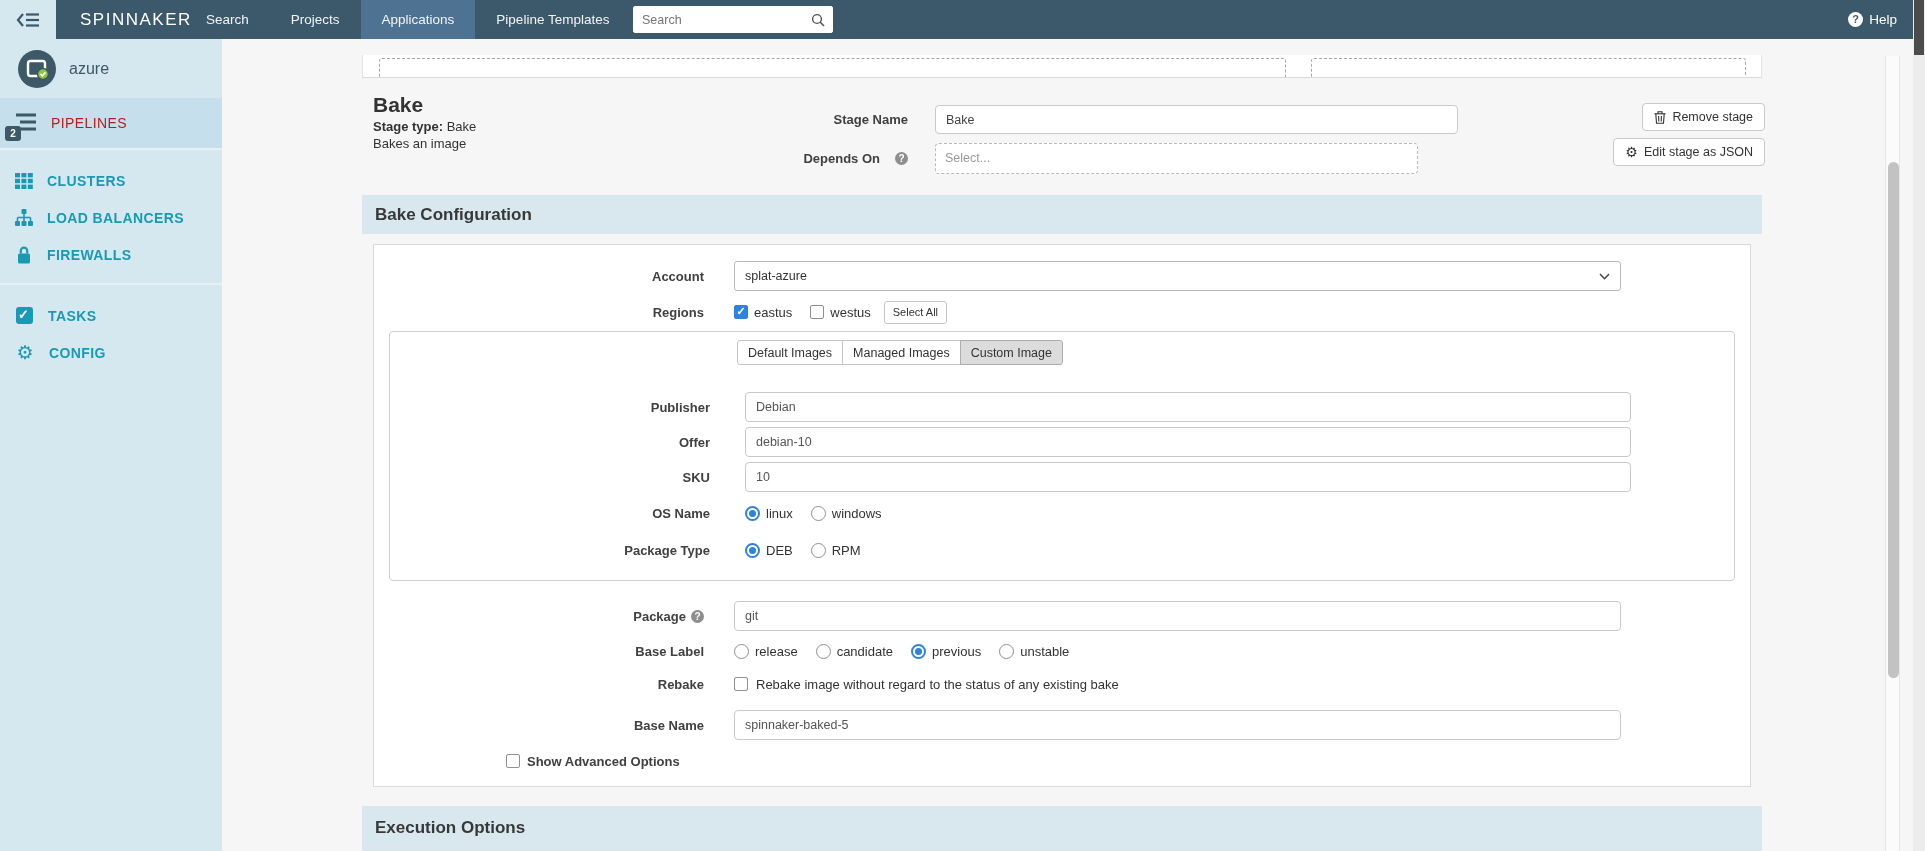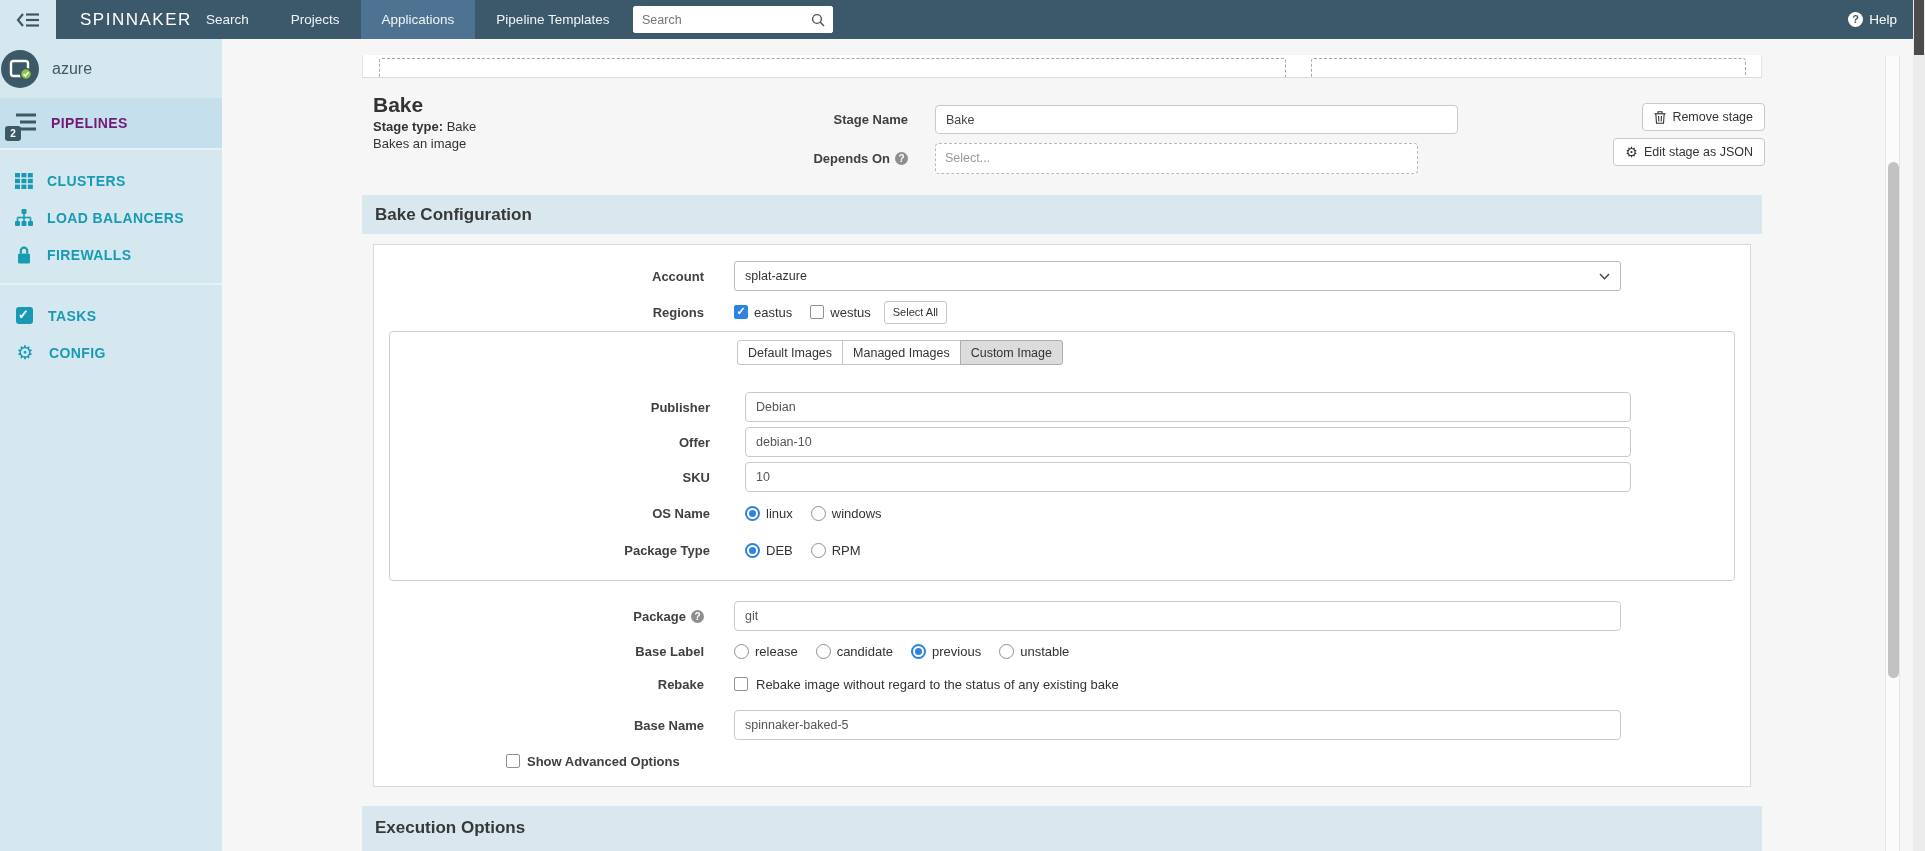--- a/index.html
+++ b/index.html
@@ -21,25 +21,25 @@
   .nav-search input { flex:1; border:none; outline:none; padding:0 8px; font-size:12.5px; color:#444;
     font-family:"Liberation Sans", sans-serif; background:transparent; }
   .nav-help { position:absolute; right:28px; top:0; height:39px; display:flex; align-items:center; gap:6px;
     color:#fff; font-size:13.5px; cursor:pointer; }
   .help-circle { width:15px; height:15px; border-radius:50%; background:#fff; color:#3c586b;
     font-size:11px; font-weight:bold; text-align:center; line-height:15px; }
   .help-circle::after { content:"?"; }
 
   
   .sidebar { position:absolute; left:0; top:39px; width:222px; height:812px; background:#d5e8ef; }
-  .app-header { height:59px; display:flex; align-items:center; gap:12px; padding-left:0; cursor:pointer; }
+  .app-header { height:59px; display:flex; align-items:center; gap:12px; padding-left:17px; cursor:pointer; }
   .app-name { font-size:16px; color:#3d5866; }
   .side-item-active { height:50px; background:#c5e0ec; display:flex; align-items:center; gap:13px;
     padding-left:12px; cursor:pointer; }
-  .side-item-active .side-label { color:#701a75; font-weight:bold; font-size:14px; letter-spacing:.4px; }
+  .side-item-active .side-label { color:#b91c1c; font-weight:normal; font-size:14px; letter-spacing:.4px; }
   .side-divider { height:0; border-top:2px solid #e6f1f5; }
   .side-group { padding-top:12px; }
   .side-item { height:37px; display:flex; align-items:center; gap:13px; padding-left:14px;
     color:#189ab4; cursor:pointer; }
   .side-item .side-label { font-weight:bold; font-size:14px; letter-spacing:.4px; }
   .pipe-icon-wrap { position:relative; width:26px; height:26px; color:#3d5866; }
   .badge-2 { position:absolute; left:-7px; bottom:-5px; min-width:16px; height:15px; background:#3d5866;
     border-radius:3px; color:#fff; font-size:10px; font-weight:bold; text-align:center; line-height:15px;
     padding:0 2px; }
   .gear-glyph { font-size:19px; line-height:19px; width:22px; text-align:center; }
@@ -58,21 +58,21 @@
   .stage-title { font-size:21px; font-weight:bold; color:#333; line-height:26px; }
   .stage-meta { font-size:13px; color:#333; line-height:17px; }
   .stage-meta b { color:#333; }
 
   .fieldlabel { font-weight:bold; font-size:13px; color:#404040; text-align:right; }
   .stage-name-label { position:absolute; left:506px; top:73px; width:180px; }
   .stage-name-input { position:absolute; left:713px; top:66px; width:523px; height:29px;
     border:1px solid #c9c9c9; border-radius:4px; padding:0 10px; font-size:12.5px; color:#444;
     font-family:"Liberation Sans", sans-serif; background:#fff; }
   .depends-label { position:absolute; left:486px; top:112px; width:200px; display:flex;
-    justify-content:flex-end; align-items:center; gap:5px; }
+    justify-content:flex-end; align-items:center; gap:15px; }
   .qmark { display:inline-block; width:13px; height:13px; border-radius:50%; background:#8e8e8e;
     color:#fff; font-size:10px; font-weight:bold; text-align:center; line-height:13px; }
   .qmark::after { content:"?"; }
   .depends-select { position:absolute; left:713px; top:104px; width:483px; height:31px; background:#fff;
     border:1px dashed #b9b9b9; border-radius:4px; line-height:29px; padding-left:9px; font-size:12.5px;
     color:#999; cursor:pointer; }
 
   .btn { display:inline-flex; align-items:center; gap:6px; height:28px; padding:0 11px; background:#fff;
     border:1px solid #c9c9c9; border-radius:4px; font-size:12.5px; color:#333; cursor:pointer;
     font-family:"Liberation Sans", sans-serif; white-space:nowrap; }

